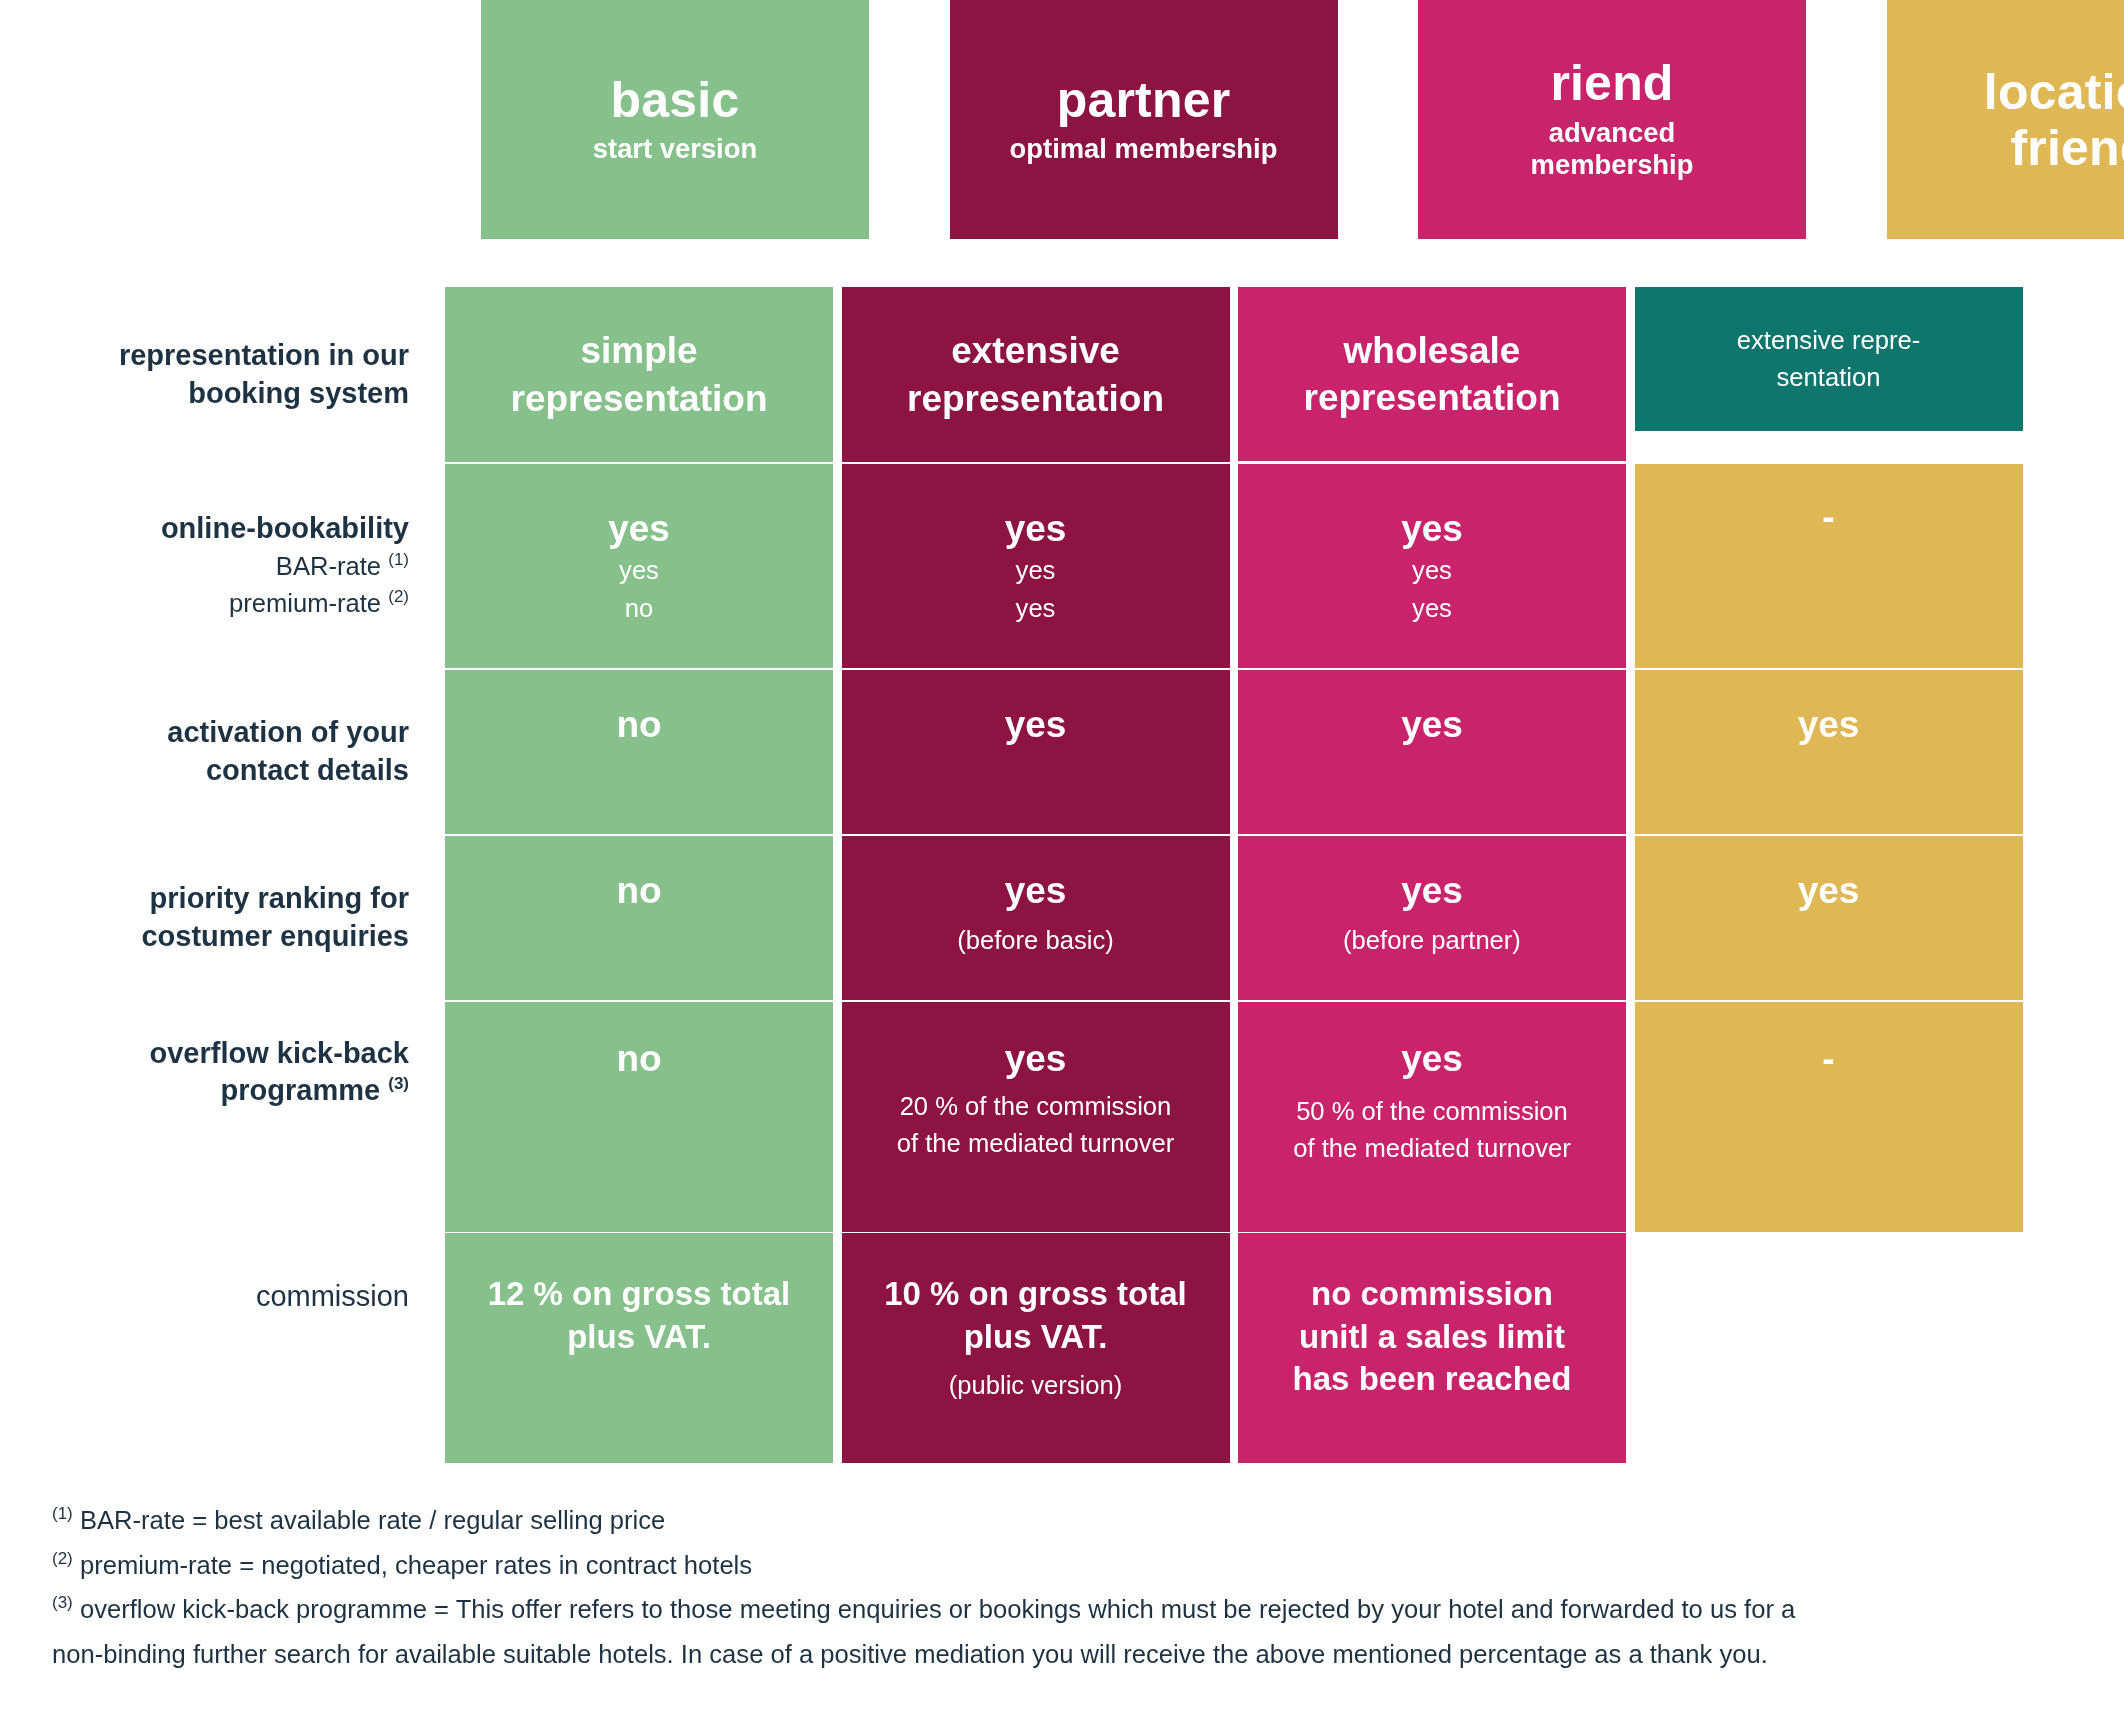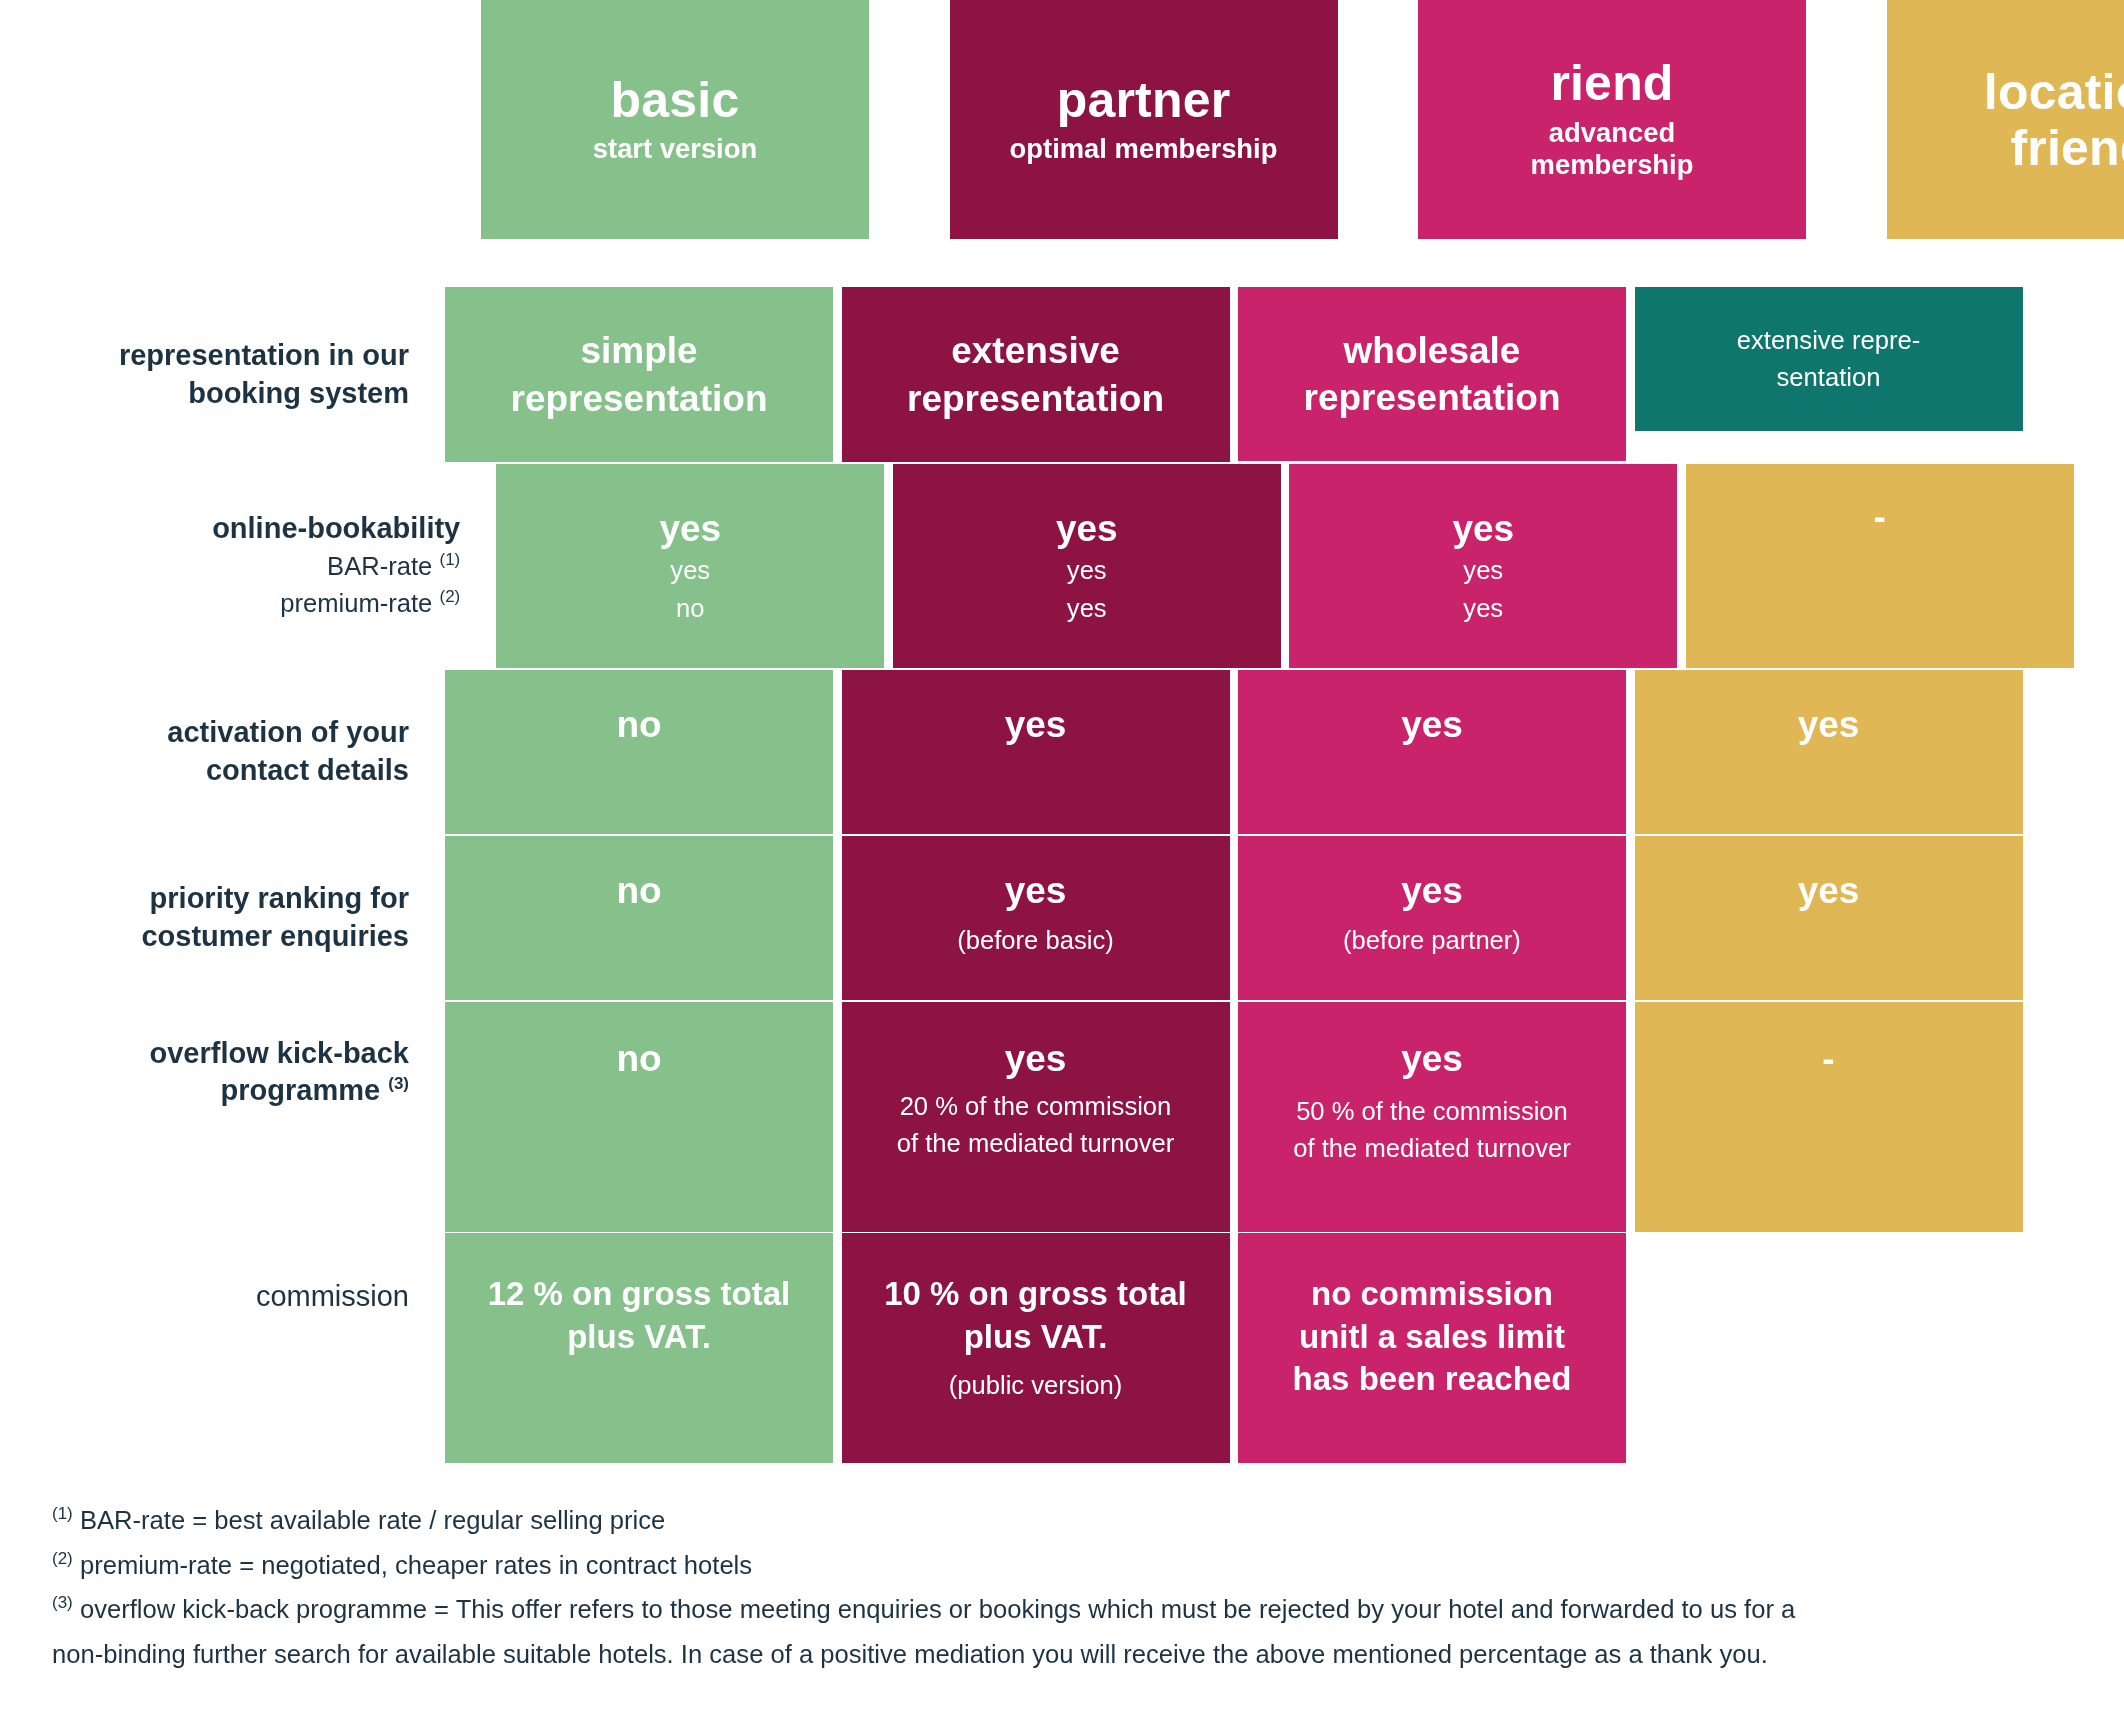--- a/index.html
+++ b/index.html
@@ -242,21 +242,21 @@
       <div class="gap"></div>
       <div class="col">
           <div class="sep-cell"></div>
         </div>
       <div class="gap"></div>
       <div class="col">
           <div class="sep-cell"></div>
         </div>
     </div>
 
-    <div class="row body-row" style="height:204px;justify-content:center;">
+    <div class="row body-row" style="height:204px;">
       <div class="col-label label-cell">
         <div class="lbl-main">online-bookability</div>
         <div class="lbl-sub">
           <span>BAR-rate</span>
           <span class="sup">(1)</span>
         </div>
         <div class="lbl-sub">
           <span>premium-rate</span>
           <span class="sup">(2)</span>
         </div>

